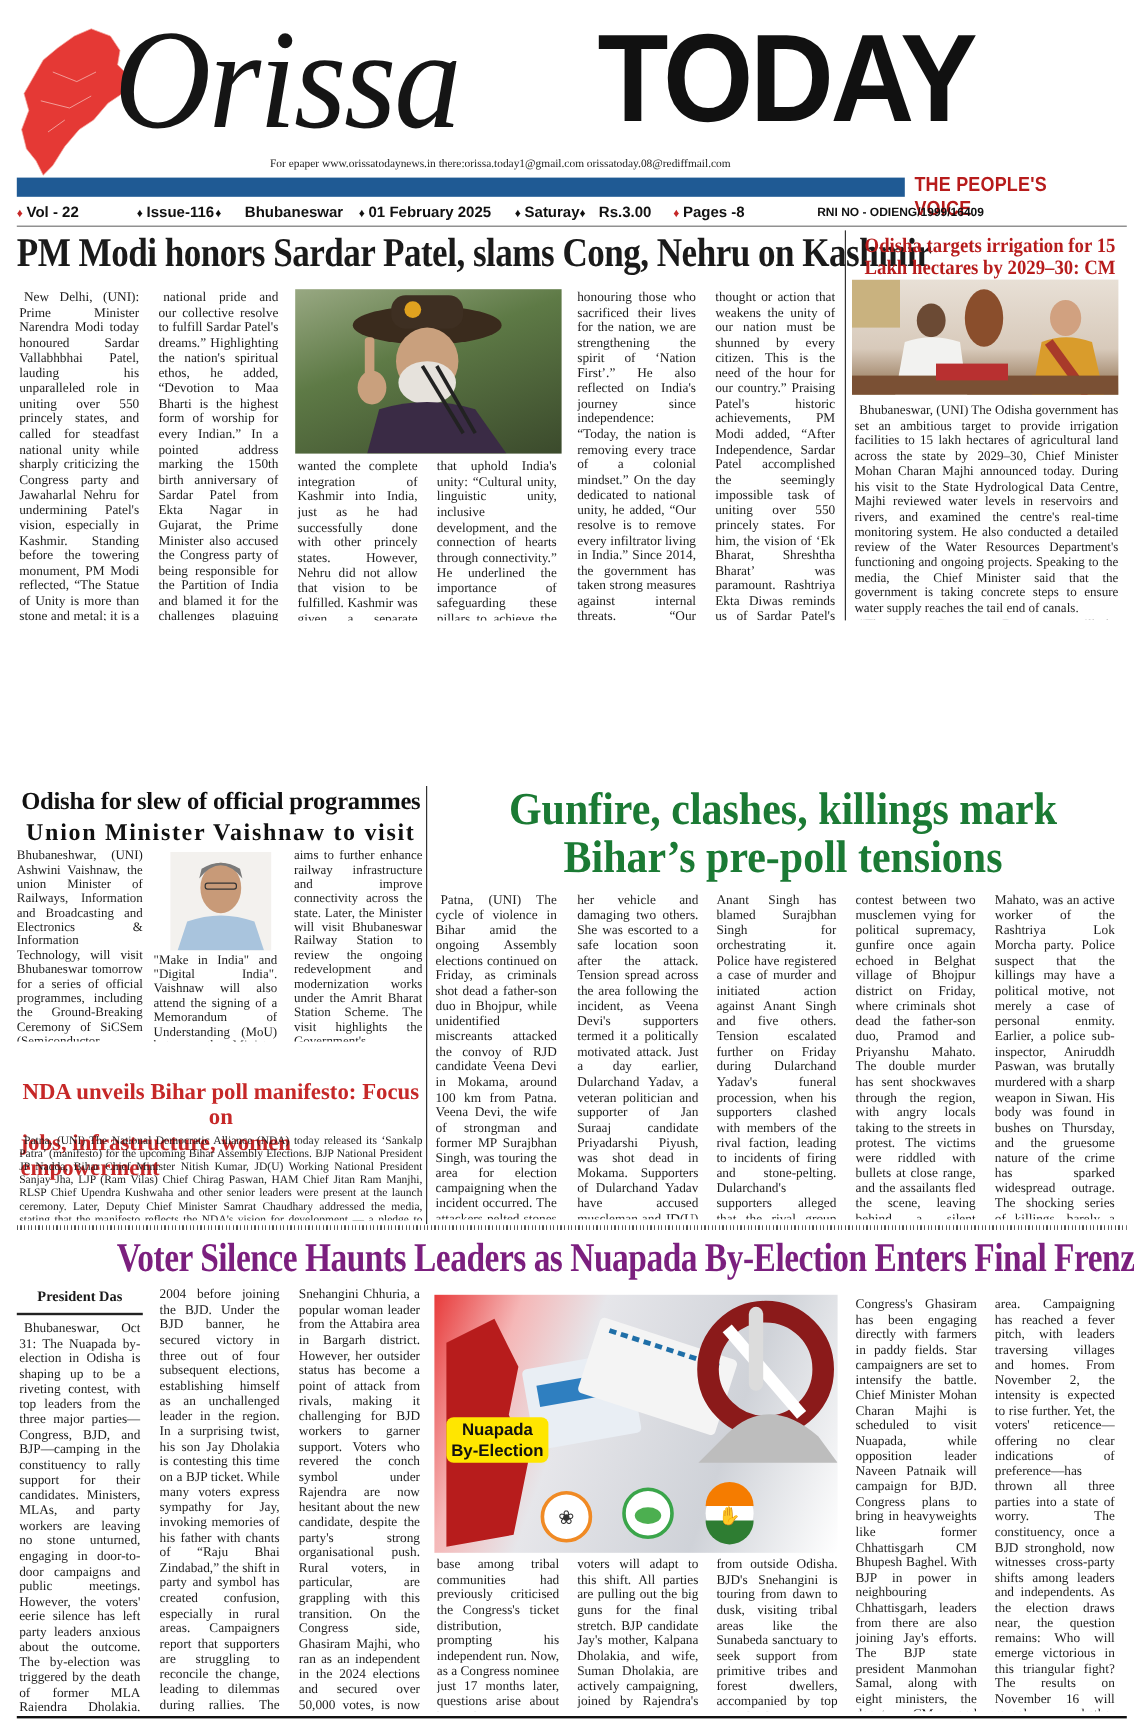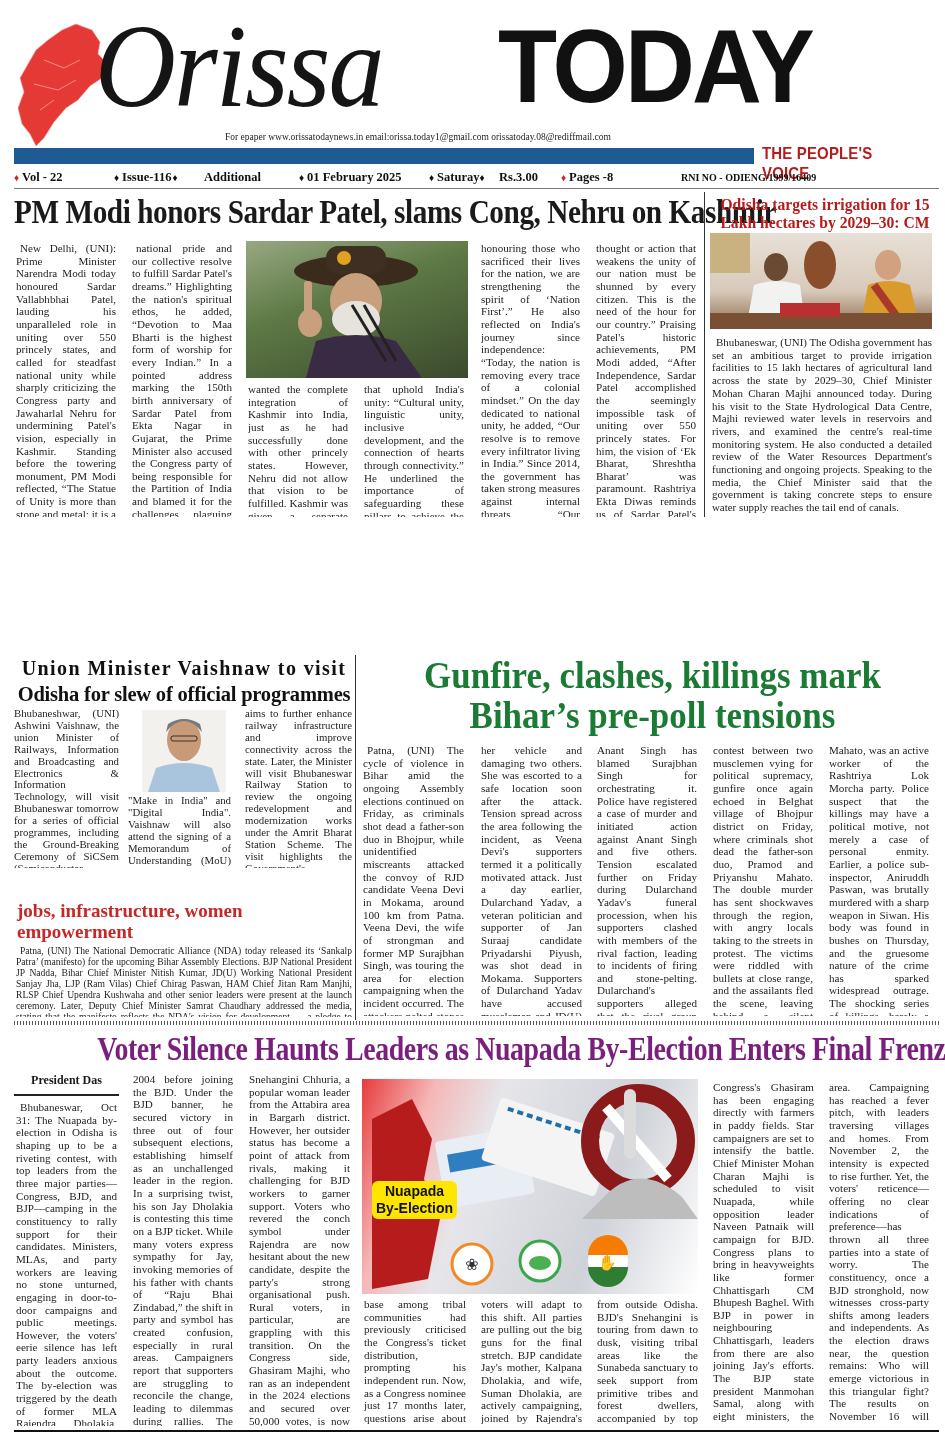--- a/index.html
+++ b/index.html
@@ -6,21 +6,21 @@
 body{width:945px;height:1442px;background:#fff;font-family:"Liberation Serif",serif;color:#1a1a1a;position:relative;overflow:hidden;}
 .abs{position:absolute;}
 .masthead{left:0;top:0;width:945px;height:150px;}
 .map{left:14px;top:20px;width:100px;height:128px;}
 .logo-orissa{left:95px;top:8px;font-family:"Liberation Serif",serif;font-style:italic;font-size:118px;line-height:118px;color:#151515;letter-spacing:-2px;transform:scaleX(0.95);transform-origin:left;}
 .logo-today{left:498px;top:14px;font-family:"Liberation Sans",sans-serif;font-weight:bold;font-size:104px;line-height:104px;color:#111;letter-spacing:-3px;transform:scaleX(0.93);transform-origin:left;}
 .contact{left:225px;top:132px;font-size:9.5px;color:#222;}
 .blue-bar{left:14px;top:148px;width:740px;height:16px;background:#1f5a94;}
 .slogan{left:762px;top:144px;font-family:"Liberation Sans",sans-serif;font-weight:bold;font-size:17px;color:#b71c1c;transform:scaleX(0.88);transform-origin:left;letter-spacing:0.2px;}
 .infobar{left:14px;top:168px;width:925px;height:18px;font-family:"Liberation Sans",sans-serif;font-weight:bold;font-size:12.5px;color:#111;display:flex;align-items:center;}
-.infobar span{white-space:nowrap;font-family:Liberation Serif, serif;}
+.infobar span{white-space:nowrap;}
 .dia{color:#c62828;font-size:10px;margin-right:3px;}
 .rule{height:1px;background:#777;}
 .col-text{font-size:11.1px;line-height:12.65px;text-align:justify;hyphens:auto;color:#1d1d1d;}
 .col-text p{text-indent:4px;}
 .headline-main{left:14px;top:193px;width:690px;font-size:34px;font-weight:bold;font-family:"Liberation Serif",serif;transform:scaleX(0.86);transform-origin:left;white-space:nowrap;letter-spacing:-0.5px;}
 .vsep{width:1px;background:#333;}
 .photo{background:#6b7b52;overflow:hidden;}
 .h-red{color:#b71c1c;font-weight:bold;}
 .h-green{color:#1b7a34;font-weight:bold;}
 .h-purple{color:#7b1f7e;font-weight:bold;}
@@ -29,29 +29,29 @@
 </head>
 <body>
 
 <div class="abs masthead">
   <svg class="abs map" viewBox="0 0 100 128">
     <path d="M62 4 L78 10 L86 22 L84 34 L94 44 L88 58 L76 66 L64 80 L52 88 L40 102 L30 118 L22 126 L16 114 L8 104 L4 88 L10 72 L6 58 L14 44 L22 30 L34 20 L48 10 Z" fill="#e53935" stroke="#f4a79f" stroke-width="0.6"></path>
     <path d="M30 40 L50 48 L66 40 M20 64 L44 70 L62 60 M26 90 L40 80" stroke="#f7c3bd" stroke-width="0.6" fill="none"></path>
   </svg>
   <div class="abs logo-orissa">Orissa</div>
   <div class="abs logo-today">TODAY</div>
-  <div class="abs contact">For epaper www.orissatodaynews.in email:orissa.today1@gmail.com orissatoday.08@rediffmail.com</div>
+  <div class="abs contact">For epaper www.orissatodaynews.in there:orissa.today1@gmail.com orissatoday.08@rediffmail.com</div>
   <div class="abs blue-bar"></div>
   <div class="abs slogan">THE PEOPLE'S VOICE</div>
 </div>
 
 <div class="abs infobar">
   <span style="width:100px"><span class="dia">♦</span><span>Vol - 22</span></span>
   <span style="width:90px"><span class="dia" style="color:#111">♦</span><span>Issue-116</span><span class="dia" style="color:#111;margin-left:1px">♦</span></span>
-  <span style="width:95px">Additional</span>
+  <span style="width:95px">Bhubaneswar</span>
   <span style="width:130px"><span class="dia" style="color:#111">♦</span><span>01 February 2025</span></span>
   <span style="width:70px"><span class="dia" style="color:#111">♦</span><span>Saturay</span><span class="dia" style="color:#111">♦</span></span>
   <span style="width:62px">Rs.3.00</span>
   <span style="width:120px"><span class="dia">♦</span><span>Pages -8</span></span>
   <span style="font-size:10px">RNI NO - ODIENG/1999/16409</span>
 </div>
 <div class="abs rule" style="left:14px;top:188px;width:925px;"></div>
 
 <div class="abs headline-main">PM Modi honors Sardar Patel, slams Cong, Nehru on Kashmir</div>
 
@@ -104,42 +104,43 @@
     <rect x="0" y="80" width="222" height="16" fill="#7a5034"></rect>
     <rect x="70" y="70" width="60" height="14" fill="#b83030"></rect>
   </svg>
 </div>
 <div class="abs col-text" style="left:712px;top:336px;width:220px;height:180px;overflow:hidden;font-size:10.9px;line-height:12.7px;">
   <p>Bhubaneswar, (UNI) The Odisha government has set an ambitious target to provide irrigation facilities to 15 lakh hectares of agricultural land across the state by 2029–30, Chief Minister Mohan Charan Majhi announced today. During his visit to the State Hydrological Data Centre, Majhi reviewed water levels in reservoirs and rivers, and examined the centre's real-time monitoring system. He also conducted a detailed review of the Water Resources Department's functioning and ongoing projects. Speaking to the media, the Chief Minister said that the government is taking concrete steps to ensure water supply reaches the tail end of canals.</p>
   <p>“The Water Resources Department will be transformed into a more efficient and smart organisation,” he stated. The State Hydrological Data Centre plays a key role in managing Odisha's water resources using updated, real-time data. Majhi also inspected various sub-divisions of the department and interacted with officers, engineers, and staff members. Expressing satisfaction with their performance, he urged them to work with greater dedication to achieve the government's irrigation goals. Development Commissioner and Additional Chief Secretary (Water Resources) Anu Garg, Chief Engineer Chandrasekhar Padhi, and other senior officials accompanied the Chief Minister during the visit.</p>
 </div>
 
 <div class="abs" style="left:14px;top:655px;width:340px;font-weight:bold;font-size:20px;line-height:26px;color:#111;text-align:center;">
+  <div style="letter-spacing:-0.2px;font-size:20.5px;">Odisha for slew of official programmes</div>
   <div style="letter-spacing:1.4px;">Union Minister Vaishnaw to visit</div>
-  <div style="letter-spacing:-0.2px;font-size:20.5px;">Odisha for slew of official programmes</div>
 </div>
 <div class="abs col-text" style="left:14px;top:708px;width:105px;height:160px;overflow:hidden;font-size:10.8px;line-height:11.9px;">
     <p style="text-indent:0">Bhubaneshwar, (UNI) Ashwini Vaishnaw, the union Minister of Railways, Information and Broadcasting and Electronics &amp; Information Technology, will visit Bhubaneswar tomorrow for a series of official programmes, including the Ground-Breaking Ceremony of SiCSem (Semiconductor Fabrication Unit) at Info Valley. The project is a major step towards strengthening India's semiconductor manufacturing ecosystem, in line with the vision of</p>
   </div>
 <div class="abs photo" style="left:142px;top:710px;width:84px;height:82px;background:#f3f1ee;">
   <svg width="84" height="82" viewBox="0 0 84 82">
     <ellipse cx="42" cy="30" rx="17" ry="21" fill="#c89a78"></ellipse>
     <path d="M24 22 Q42 0 60 22 L58 14 Q42 4 26 14 Z" fill="#7a7a7a"></path>
     <rect x="29" y="26" width="26" height="5" rx="2" fill="none" stroke="#333" stroke-width="1"></rect>
     <path d="M6 82 L14 58 Q42 48 70 58 L78 82 Z" fill="#a9c4dd"></path>
   </svg>
 </div>
 <div class="abs col-text" style="left:128px;top:795px;width:103px;height:73px;overflow:hidden;font-size:10.8px;line-height:11.9px;">
     <p style="text-indent:0">"Make in India" and "Digital India". Vaishnaw will also attend the signing of a Memorandum of Understanding (MoU) between the Ministry of Railways and the Odisha Government at the State secretariat. The MoU</p>
   </div>
 <div class="abs col-text" style="left:245px;top:708px;width:107px;height:160px;overflow:hidden;font-size:10.8px;line-height:11.9px;">
     <p style="text-indent:0">aims to further enhance railway infrastructure and improve connectivity across the state. Later, the Minister will visit Bhubaneswar Railway Station to review the ongoing redevelopment and modernization works under the Amrit Bharat Station Scheme. The visit highlights the Government's commitment to accelerating infrastructure growth, promoting industrial development, and improving passenger amenities in Odisha.</p>
   </div>
 
 <div class="abs h-red" style="left:14px;top:900px;width:340px;font-size:19px;line-height:21px;color:#c62828;">
+  <div style="text-align:center;">NDA unveils Bihar poll manifesto: Focus on</div>
   <div style="padding-left:3px;">jobs, infrastructure, women empowerment</div>
 </div>
 <div class="abs col-text" style="left:16px;top:945px;width:336px;height:72px;overflow:hidden;font-size:9.6px;line-height:11px;">
     <p>Patna, (UNI) The National Democratic Alliance (NDA) today released its ‘Sankalp Patra’ (manifesto) for the upcoming Bihar Assembly Elections. BJP National President JP Nadda, Bihar Chief Minister Nitish Kumar, JD(U) Working National President Sanjay Jha, LJP (Ram Vilas) Chief Chirag Paswan, HAM Chief Jitan Ram Manjhi, RLSP Chief Upendra Kushwaha and other senior leaders were present at the launch ceremony. Later, Deputy Chief Minister Samrat Chaudhary addressed the media, stating that the manifesto reflects the NDA's vision for development — a pledge to make Bihar self-reliant, educated, and prosperous.</p>
   </div>
 
 <div class="abs vsep" style="left:355px;top:655px;height:365px;"></div>
 
 <div class="abs h-green" style="left:360px;top:655px;width:585px;text-align:center;font-size:38px;line-height:40px;transform:scaleX(0.92);transform-origin:center;">
   <div>Gunfire, clashes, killings mark</div>

